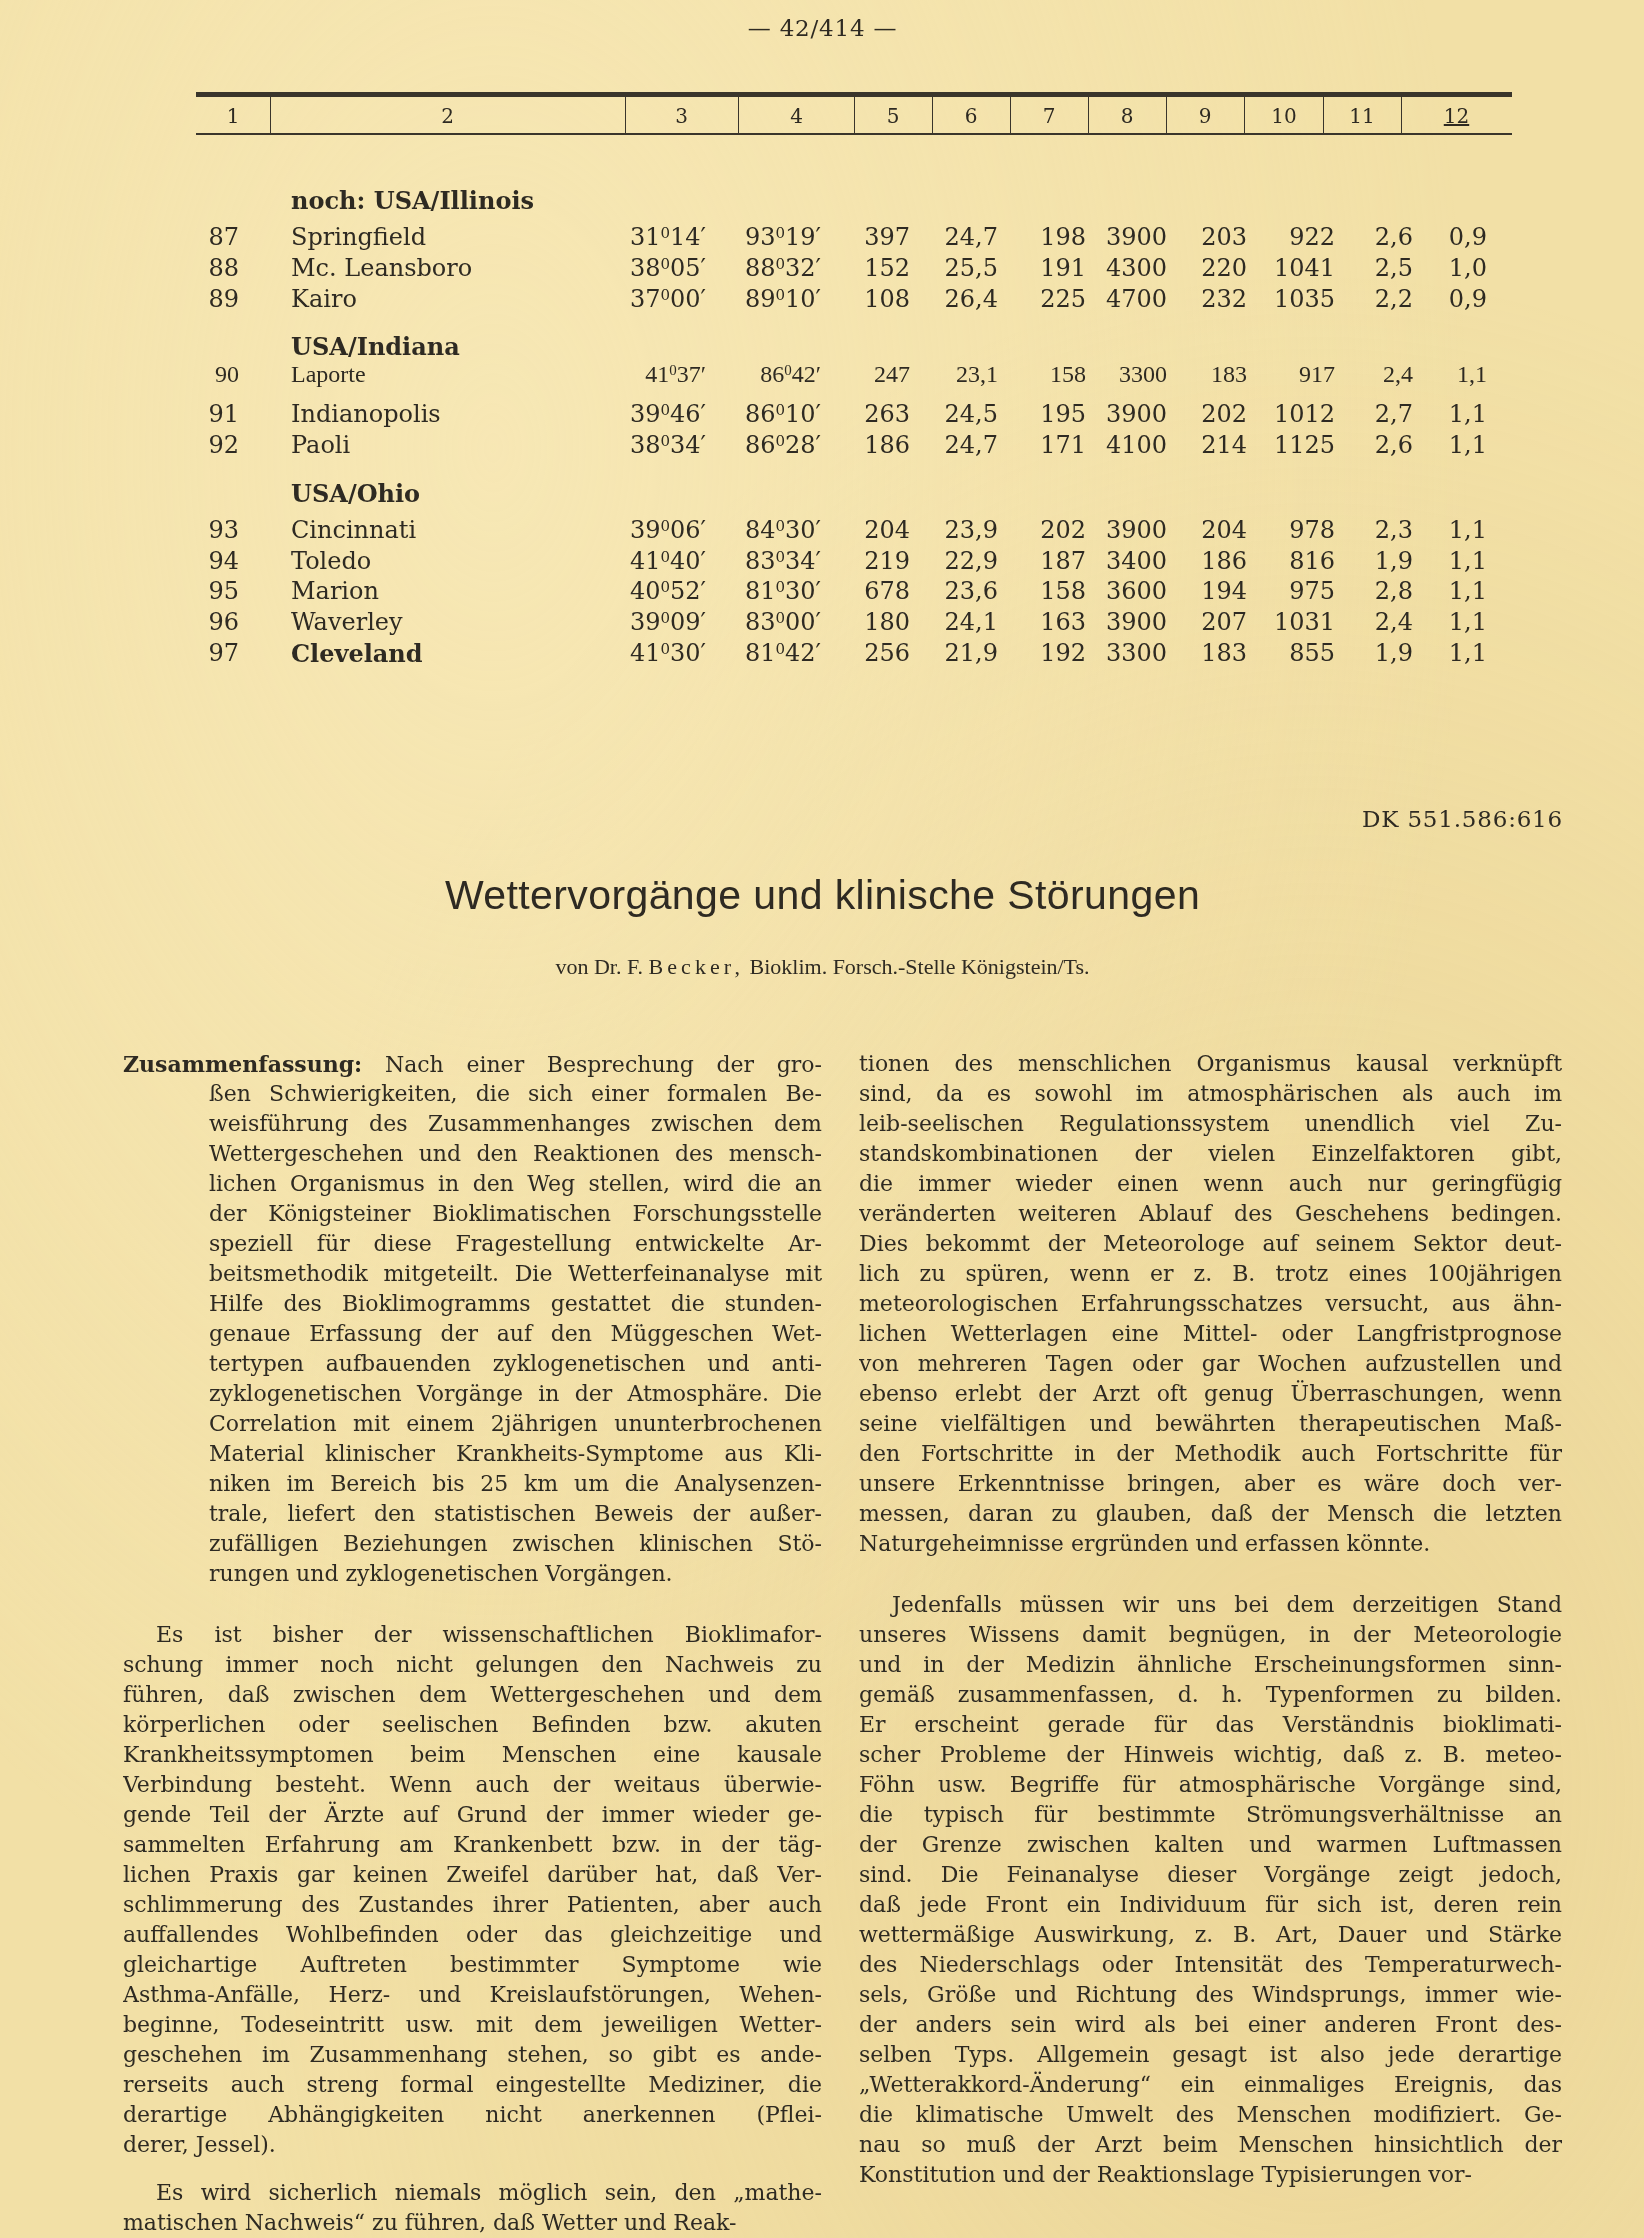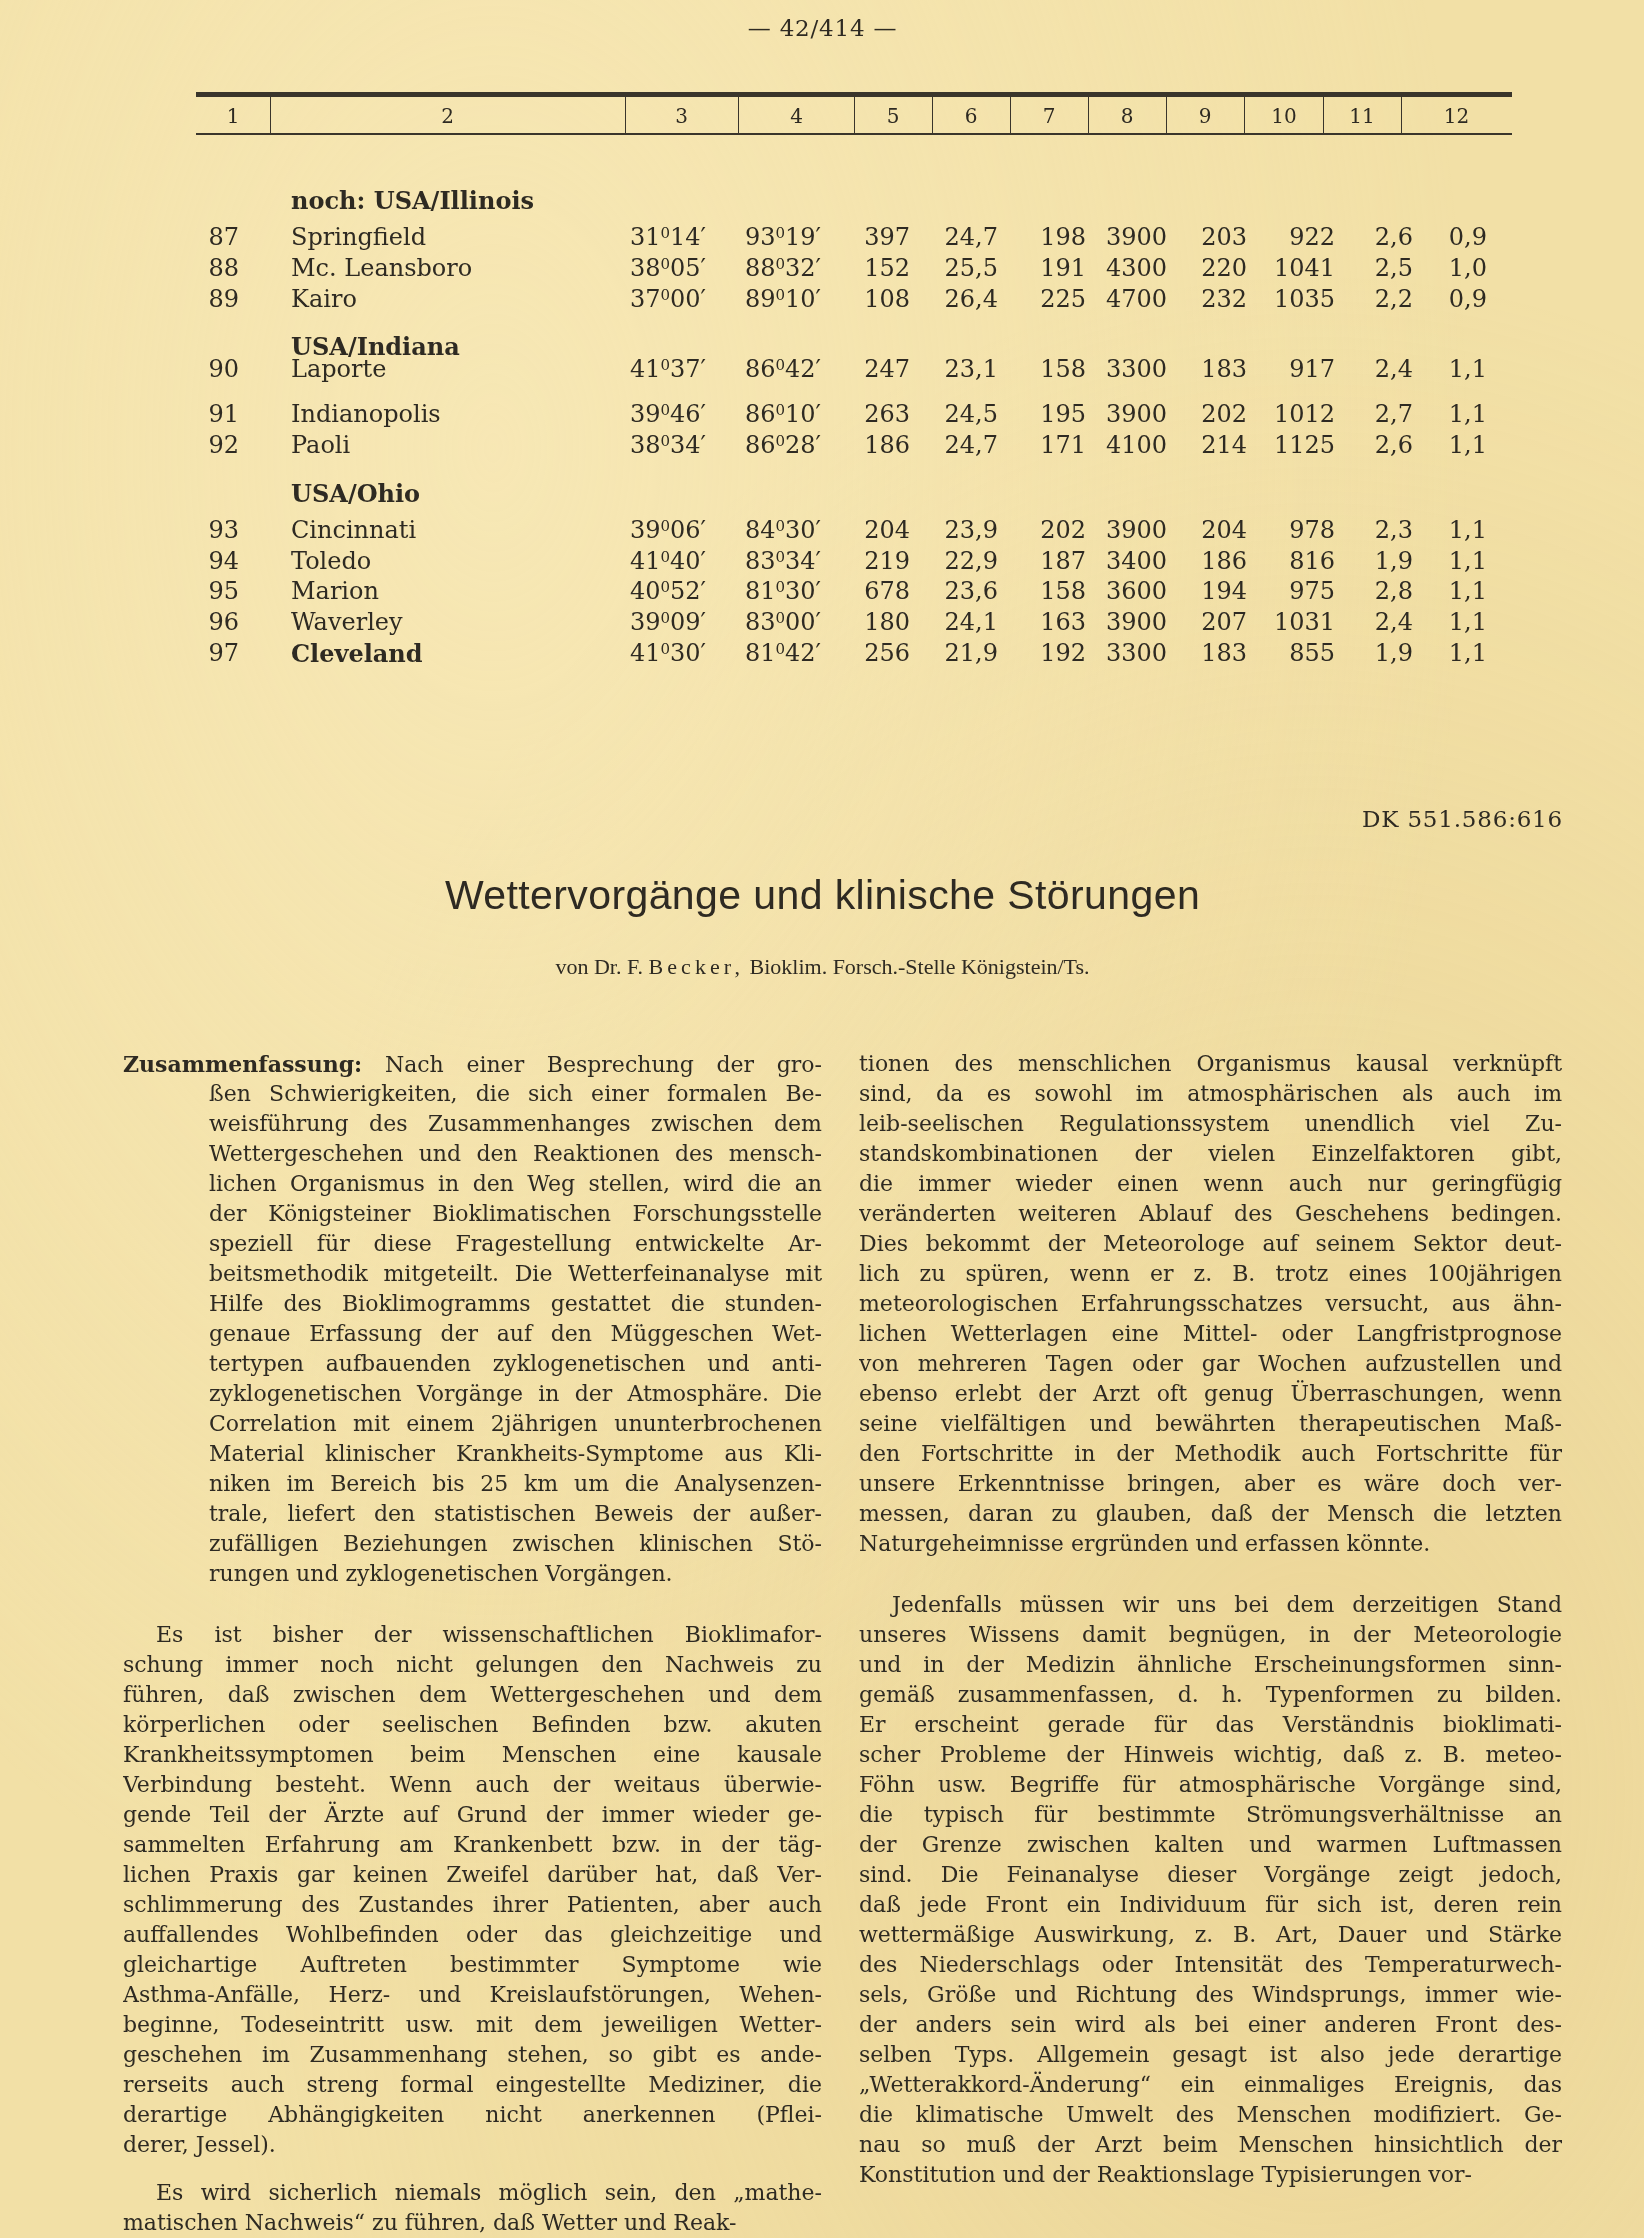--- a/index.html
+++ b/index.html
@@ -72,21 +72,21 @@
       <div class="hcell" style="left: 74px; width: 355px;">2</div>
       <div class="hcell" style="left: 429px; width: 113px;">3</div>
       <div class="hcell" style="left: 543px; width: 115px;">4</div>
       <div class="hcell" style="left: 658px; width: 78px;">5</div>
       <div class="hcell" style="left: 736px; width: 78px;">6</div>
       <div class="hcell" style="left: 814px; width: 78px;">7</div>
       <div class="hcell" style="left: 892px; width: 78px;">8</div>
       <div class="hcell" style="left: 970px; width: 78px;">9</div>
       <div class="hcell" style="left: 1049px; width: 78px;">10</div>
       <div class="hcell" style="left: 1127px; width: 78px;">11</div>
-      <div class="hcell" style="left: 1205px; width: 111px;">12</div>
+      <div class="hcell" style="left: 1205px; width: 111px; text-decoration: underline;">12</div>
     </div>
   <div id="tbody" style="position:relative;">
       <div class="group-title" style="top: 51px; left: 95px;">noch: USA/Illinois</div>
       <div class="row" style="top: 88px;">
         <div class="cell" style="right: 1273px;">87</div>
         <div class="cell" style="left: 95px;">Springfield</div>
         <div class="cell" style="right: 806px;">31<sup class="deg">0</sup>14′</div>
         <div class="cell" style="right: 691px;">93<sup class="deg">0</sup>19′</div>
         <div class="cell" style="right: 602px;">397</div>
         <div class="cell" style="right: 514px;">24,7</div>
@@ -119,21 +119,21 @@
         <div class="cell" style="right: 602px;">108</div>
         <div class="cell" style="right: 514px;">26,4</div>
         <div class="cell" style="right: 426px;">225</div>
         <div class="cell" style="right: 345px;">4700</div>
         <div class="cell" style="right: 265px;">232</div>
         <div class="cell" style="right: 177px;">1035</div>
         <div class="cell" style="right: 99px;">2,2</div>
         <div class="cell" style="right: 25px;">0,9</div>
       </div>
       <div class="group-title" style="top: 197px; left: 95px;">USA/Indiana</div>
-      <div class="row" style="top: 220px;">
+      <div class="row" style="top: 226px; font-family: Liberation Serif, serif;">
         <div class="cell" style="right: 1273px;">90</div>
         <div class="cell" style="left: 95px;">Laporte</div>
         <div class="cell" style="right: 806px;">41<sup class="deg">0</sup>37′</div>
         <div class="cell" style="right: 691px;">86<sup class="deg">0</sup>42′</div>
         <div class="cell" style="right: 602px;">247</div>
         <div class="cell" style="right: 514px; margin-left: 18px;">23,1</div>
         <div class="cell" style="right: 426px;">158</div>
         <div class="cell" style="right: 345px;">3300</div>
         <div class="cell" style="right: 265px;">183</div>
         <div class="cell" style="right: 177px;">917</div>

